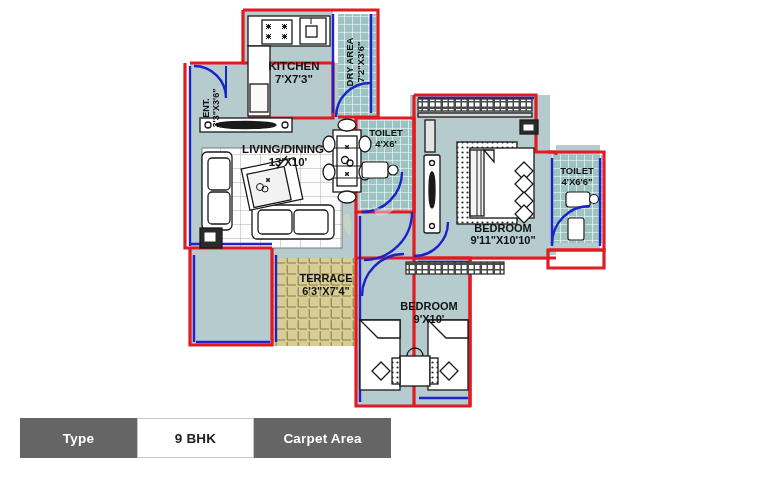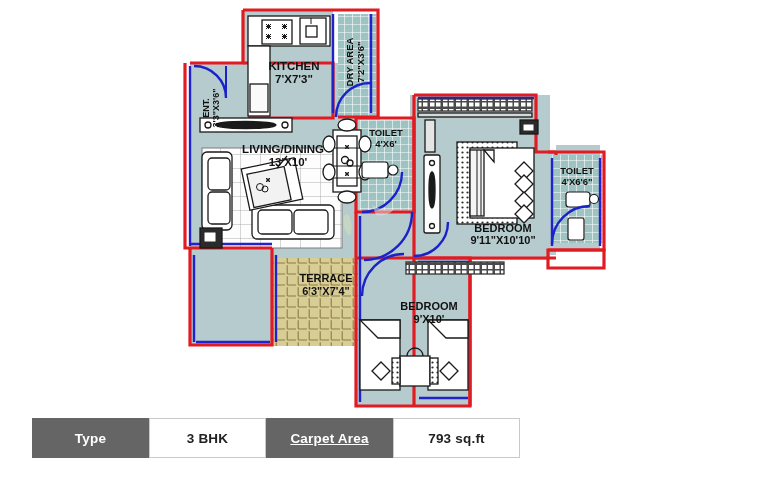--- a/index.html
+++ b/index.html
@@ -21,21 +21,21 @@
   #plan {
     position: absolute;
     left: 0; top: 0;
     width: 780px; height: 410px;
   }
   #plan svg { display: block; }
 
   
   #spec-table {
     position: absolute;
-    left: 32px; top: 418px;
+    left: 20px; top: 418px;
     width: 716px; height: 40px;
     display: flex;
     align-items: stretch;
   }
   .cell {
     display: flex;
     align-items: center;
     justify-content: center;
     font-size: 13.5px;
     letter-spacing: .2px;
@@ -47,21 +47,21 @@
     font-weight: 600;
   }
   .cell.value {
     background: #ffffff;
     color: #222222;
     border: 1px solid #c9c9c9;
     font-weight: 600;
   }
   .c1 { width: 117px; }
   .c2 { width: 117px; }
-  .c3 { width: 127px; text-decoration: underline; }
+  .c3 { width: 137px; }
   .c4 { width: 127px; }
   .c5 { width: 113px; }
   .c6 { width: 115px; }
 </style>
 </head>
 <body>
 
 <div id="root">
 
   <div id="plan">
@@ -364,18 +364,17 @@
     </g>
 
     <g stroke="#111111" stroke-width="1.2" fill="none">
       <path d="M287 156 l-10 12"></path>
     </g>
   </svg>
   </div>
 
   <div id="spec-table">
     <div class="cell label c1">Type</div>
-    <div class="cell value c2">3 BHK</div>
+    <div class="cell value c2">9 BHK</div>
     <div class="cell label c3">Carpet Area</div>
-    <div class="cell value c4">793 sq.ft</div>
   </div>
 
 </div>
 
 </body></html>

